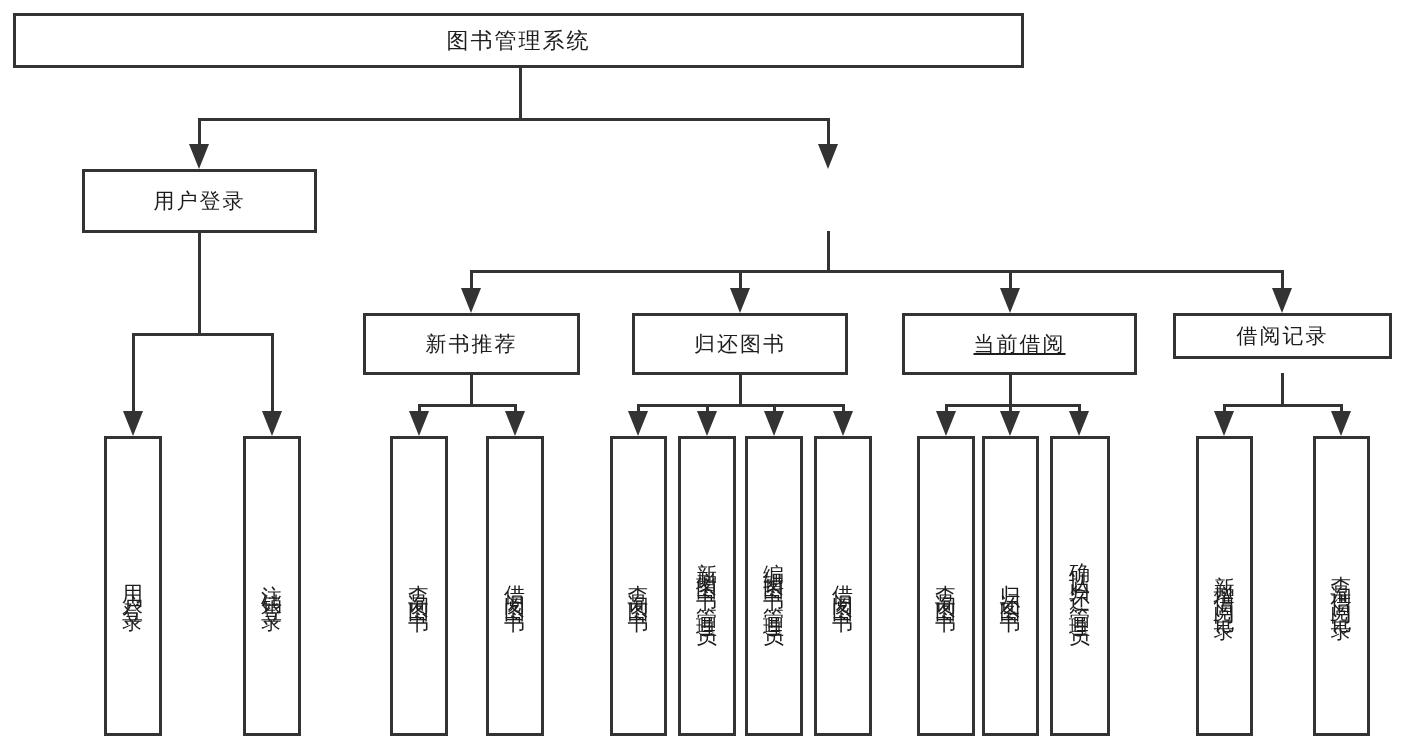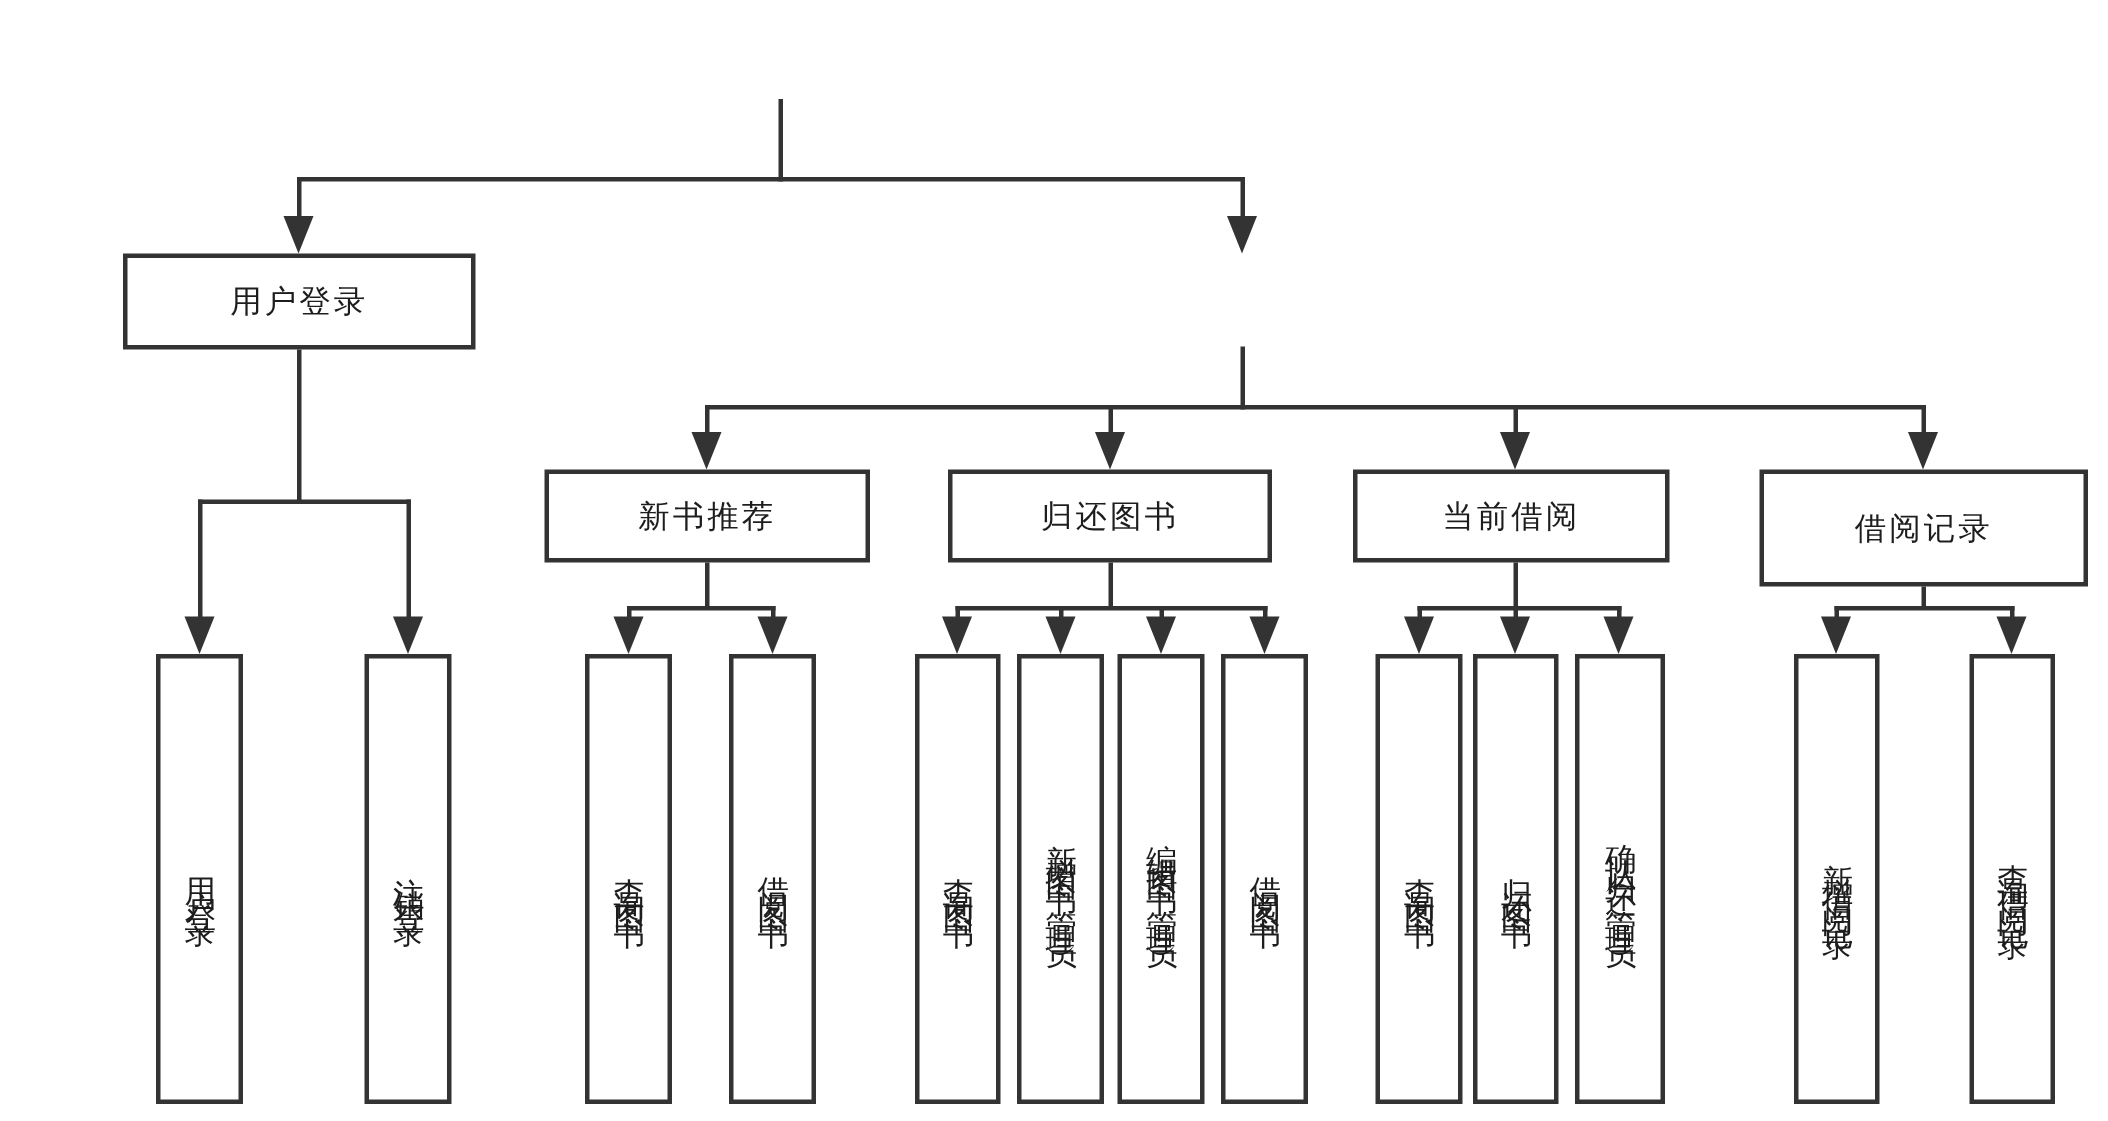--- a/index.html
+++ b/index.html
@@ -91,35 +91,38 @@
     <div class="arr" style="left:1069px;top:411px;"></div>
 
     <div class="v" style="left:1281px;top:373px;height:33px;"></div>
     <div class="h" style="left:1223px;top:404px;width:120px;"></div>
     <div class="v" style="left:1223px;top:404px;height:12px;"></div>
     <div class="arr" style="left:1214px;top:411px;"></div>
     <div class="v" style="left:1340px;top:404px;height:12px;"></div>
     <div class="arr" style="left:1331px;top:411px;"></div>
   </div>
 
+  <div class="hbox" style="left:13px;top:13px;width:1011px;height:55px;">
+    <span style="font-size:22px;">图书管理系统</span>
+  </div>
 
   <div class="hbox" style="left:82px;top:169px;width:235px;height:64px;">
     <span>用户登录</span>
   </div>
 
   <div class="hbox" style="left:363px;top:313px;width:217px;height:62px;justify-content:center;">
     <span>新书推荐</span>
   </div>
   <div class="hbox" style="left:632px;top:313px;width:216px;height:62px;">
     <span>归还图书</span>
   </div>
-  <div class="hbox" style="left:902px;top:313px;width:211px;height:62px;">
+  <div class="hbox" style="left:902px;top:313px;width:235px;height:62px;text-decoration:underline;">
     <span>当前借阅</span>
   </div>
-  <div class="hbox" style="left:1173px;top:313px;width:219px;height:78px;">
+  <div class="hbox" style="left:1173px;top:313px;width:219px;height:46px;">
     <span>借阅记录</span>
   </div>
 
   <div class="vbox" style="left:104px;top:436px;width:58px;height:300px;">
     <span>用户登录</span>
   </div>
   <div class="vbox" style="left:243px;top:436px;width:58px;height:300px;">
     <span>注销登录</span>
   </div>
 

